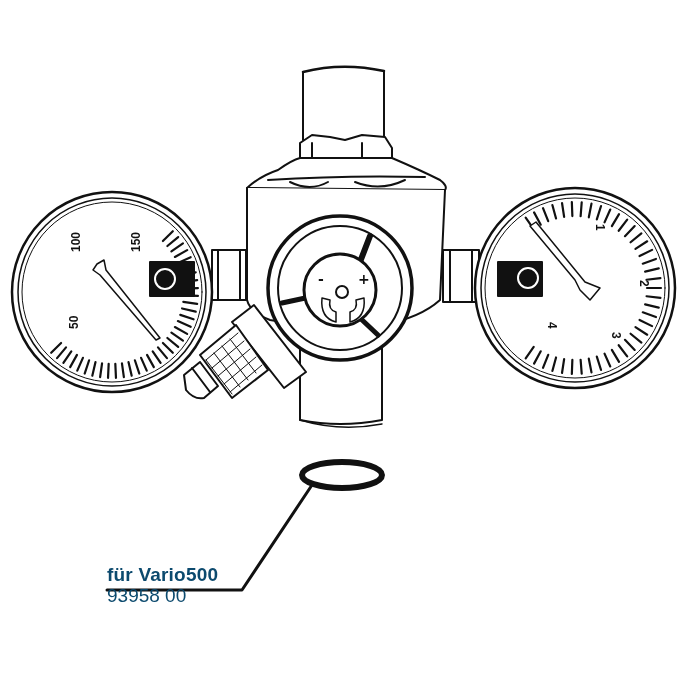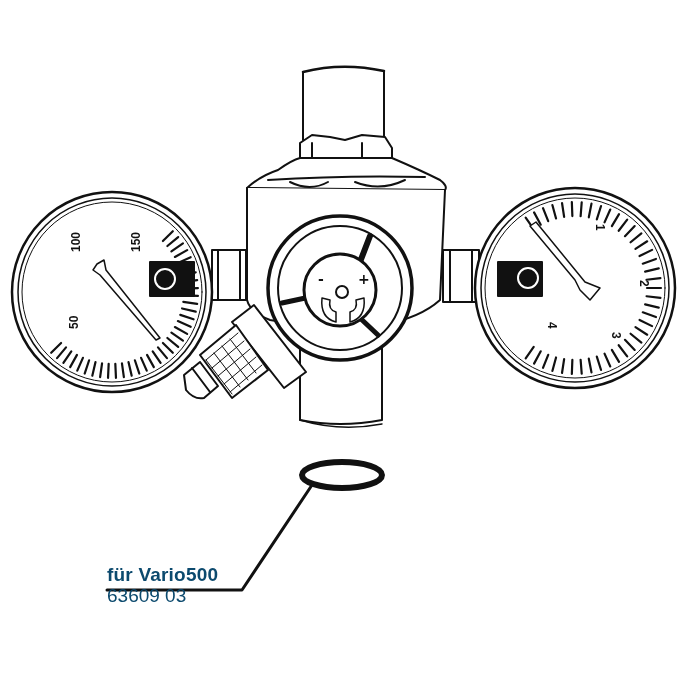--- a/index.html
+++ b/index.html
@@ -205,15 +205,15 @@
     <text class="gauge-num" transform="translate(548 322) rotate(90)">4</text>
   </g>
   <g>
     <text class="knob-sign" x="318" y="284">-</text>
     <text class="knob-sign" x="358" y="284">+</text>
   </g>
 </svg>
 
 <div class="label-block">
   <div class="label-title">für Vario500</div>
-  <div class="label-code">63609 03</div>
+  <div class="label-code">93958 00</div>
 </div>
 </div>
 
 </body></html>

